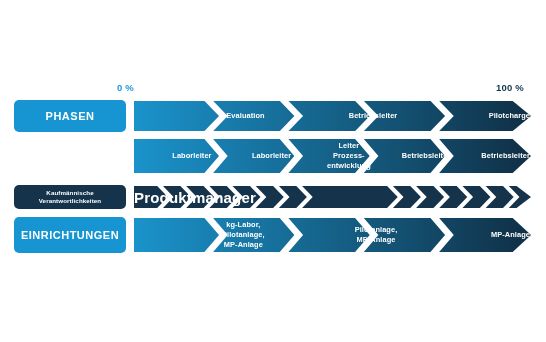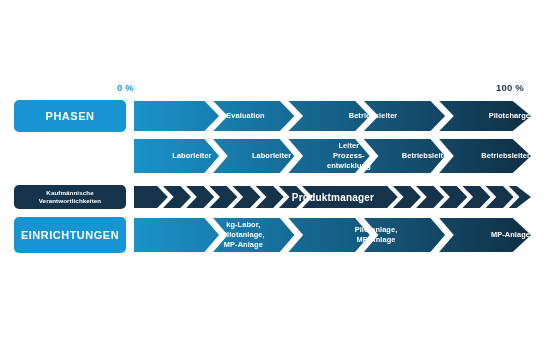--- a/index.html
+++ b/index.html
@@ -124,23 +124,23 @@
 
   
   #kaufmann-bar-text {
     position: absolute;
     left: 120px;
     top: 0;
     right: 0;
     height: 100%;
     display: flex;
     align-items: center;
-    justify-content: center;
+    justify-content: flex-start;
     color: #ffffff;
-    font-size: 10px;
+    font-size: 15px;
     font-weight: bold;
     letter-spacing: 0.2px;
     pointer-events: none;
   }
 </style>
 </head>
 <body>
 
 <div id="stage">
 

